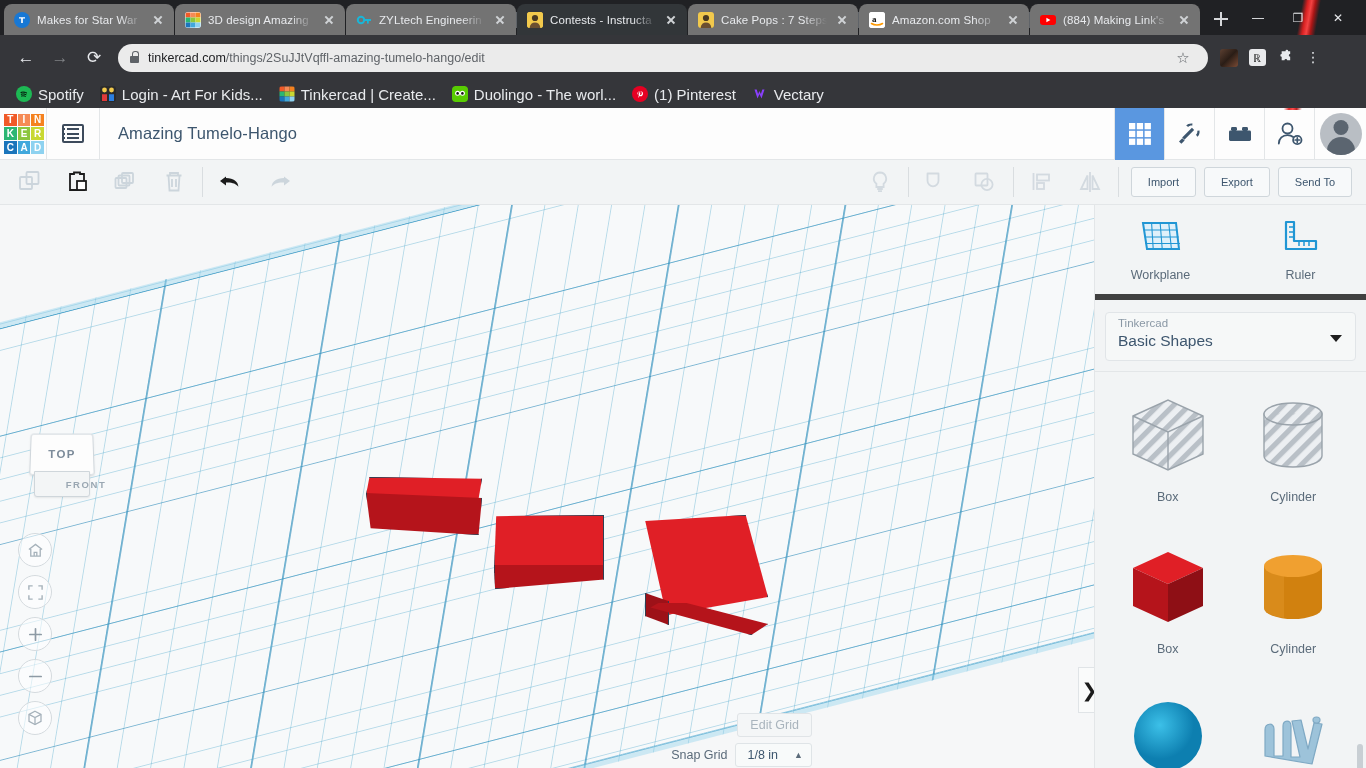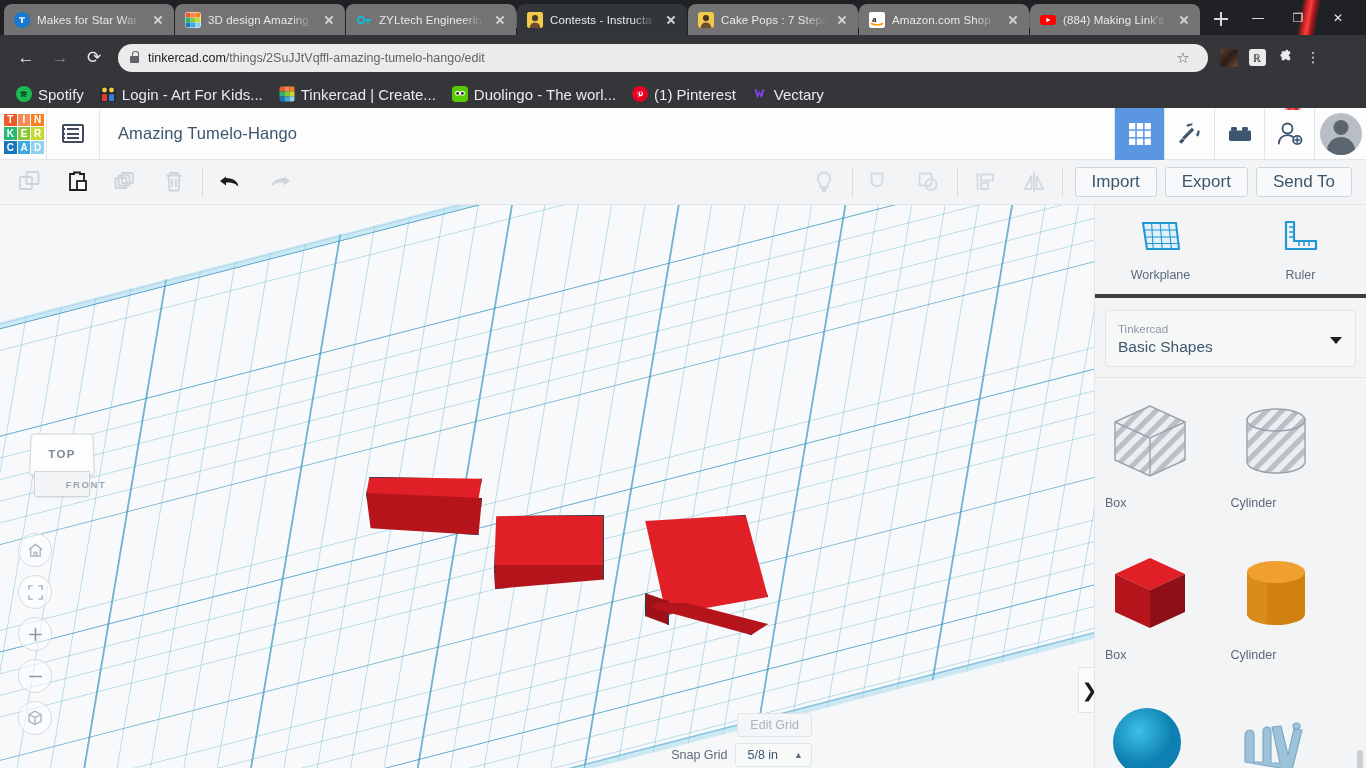--- a/index.html
+++ b/index.html
@@ -189,21 +189,21 @@
     border-bottom: 1px solid #e3e6e8; padding: 0 6px;
   }
   .tb-ic {
     width: 48px; height: 44px; display: flex; align-items: center;
     justify-content: center;
   }
   .tb-div { width: 1px; height: 30px; background: #d9dde0; margin: 0 4px; }
   .tb-spacer { flex: 1; }
   .tb-btn {
     height: 30px; padding: 0 16px; border: 1px solid #cfd6db; border-radius: 3px;
-    background: #f7f9fa; color: #3d566e; font-size: 17px;
+    background: #f7f9fa; color: #3d566e; font-size: 11px;
     display: flex; align-items: center; justify-content: center;
     margin-left: 8px; font-family: "Liberation Sans", sans-serif;
   }
 
   
   .workarea { position: relative; width: 1366px; height: 570px; overflow: hidden; }
   .canvas {
     position: absolute; left: 0; top: 0; width: 1094px; height: 570px;
     background: #f6f7f8; overflow: hidden;
   }
@@ -289,43 +289,43 @@
   }
   .caret-up { color: #5b6b7a; font-size: 9px; }
 
   
   .rpanel {
     position: absolute; right: 0; top: 0; width: 272px; height: 570px;
     background: #f2f4f5; border-left: 1px solid #e3e6e8;
     display: flex; flex-direction: column;
   }
   .rp-tools {
-    display: flex; padding: 14px 0 12px; border-bottom: 4px solid #404040; gap: 9px;
+    display: flex; padding: 14px 0 12px; border-bottom: 6px solid #404040; gap: 9px;
   }
   .rp-tool { flex: 1; display: flex; flex-direction: column; align-items: center; gap: 9px; }
   .rp-tool-lbl { font-size: 12.5px; color: #5b6b7a; }
   .rp-select-wrap { padding: 12px 10px 10px; }
   .rp-select {
     background: #f6f8f8; border: 1px solid #e1e5e8; border-radius: 4px;
-    padding: 12px 12px 10px; position: relative;
+    padding: 4px 12px 10px; position: relative;
   }
   .rp-sub { font-size: 11.5px; color: #8a98a5; margin-bottom: 3px; }
   .rp-main { font-size: 15.5px; color: #3d566e; }
   .rp-caret {
     position: absolute; right: 13px; top: 50%; transform: translateY(-2px);
     width: 0; height: 0; border-left: 6px solid transparent;
     border-right: 6px solid transparent; border-top: 7px solid #1e1e1e;
   }
   .rp-divider { height: 1px; background: #e3e6e8; }
   .shapes {
     flex: 1; display: grid; grid-template-columns: 1fr 1fr;
     grid-auto-rows: 152px; padding: 18px 10px 0; overflow: hidden;
     position: relative;
   }
-  .shape-cell { display: flex; flex-direction: column; justify-content: flex-start; gap: 10px; }
+  .shape-cell { display: flex; flex-direction: column; align-items: center; justify-content: flex-start; gap: 10px; }
   .shape-lbl { font-size: 12.5px; color: #5b6b7a; }
   .rp-scroll {
     position: absolute; right: 3px; top: 372px; width: 6px; height: 100px;
     background: #c9cfd4; border-radius: 3px;
   }
 </style>
 </head>
 <body>
 
 <div class="browser">
@@ -725,21 +725,21 @@
             <path d="M9 2.2l6 3.2v7L9 15.6 3 12.4v-7z"></path>
             <path d="M3 5.4l6 3.2 6-3.2M9 8.6v7"></path>
           </svg>
       </div>
 
       <div class="grid-ctl">
         <div class="edit-grid">Edit Grid</div>
         <div class="snap-row">
           <span class="snap-lbl">Snap Grid</span>
           <span class="snap-sel">
-            <span>5/8 in</span>
+            <span>1/8 in</span>
             <span class="caret-up">▲</span>
           </span>
         </div>
       </div>
     </div>
 
     <div class="panel-toggle">❯</div>
 
     <div class="rpanel">
       <div class="rp-tools">

